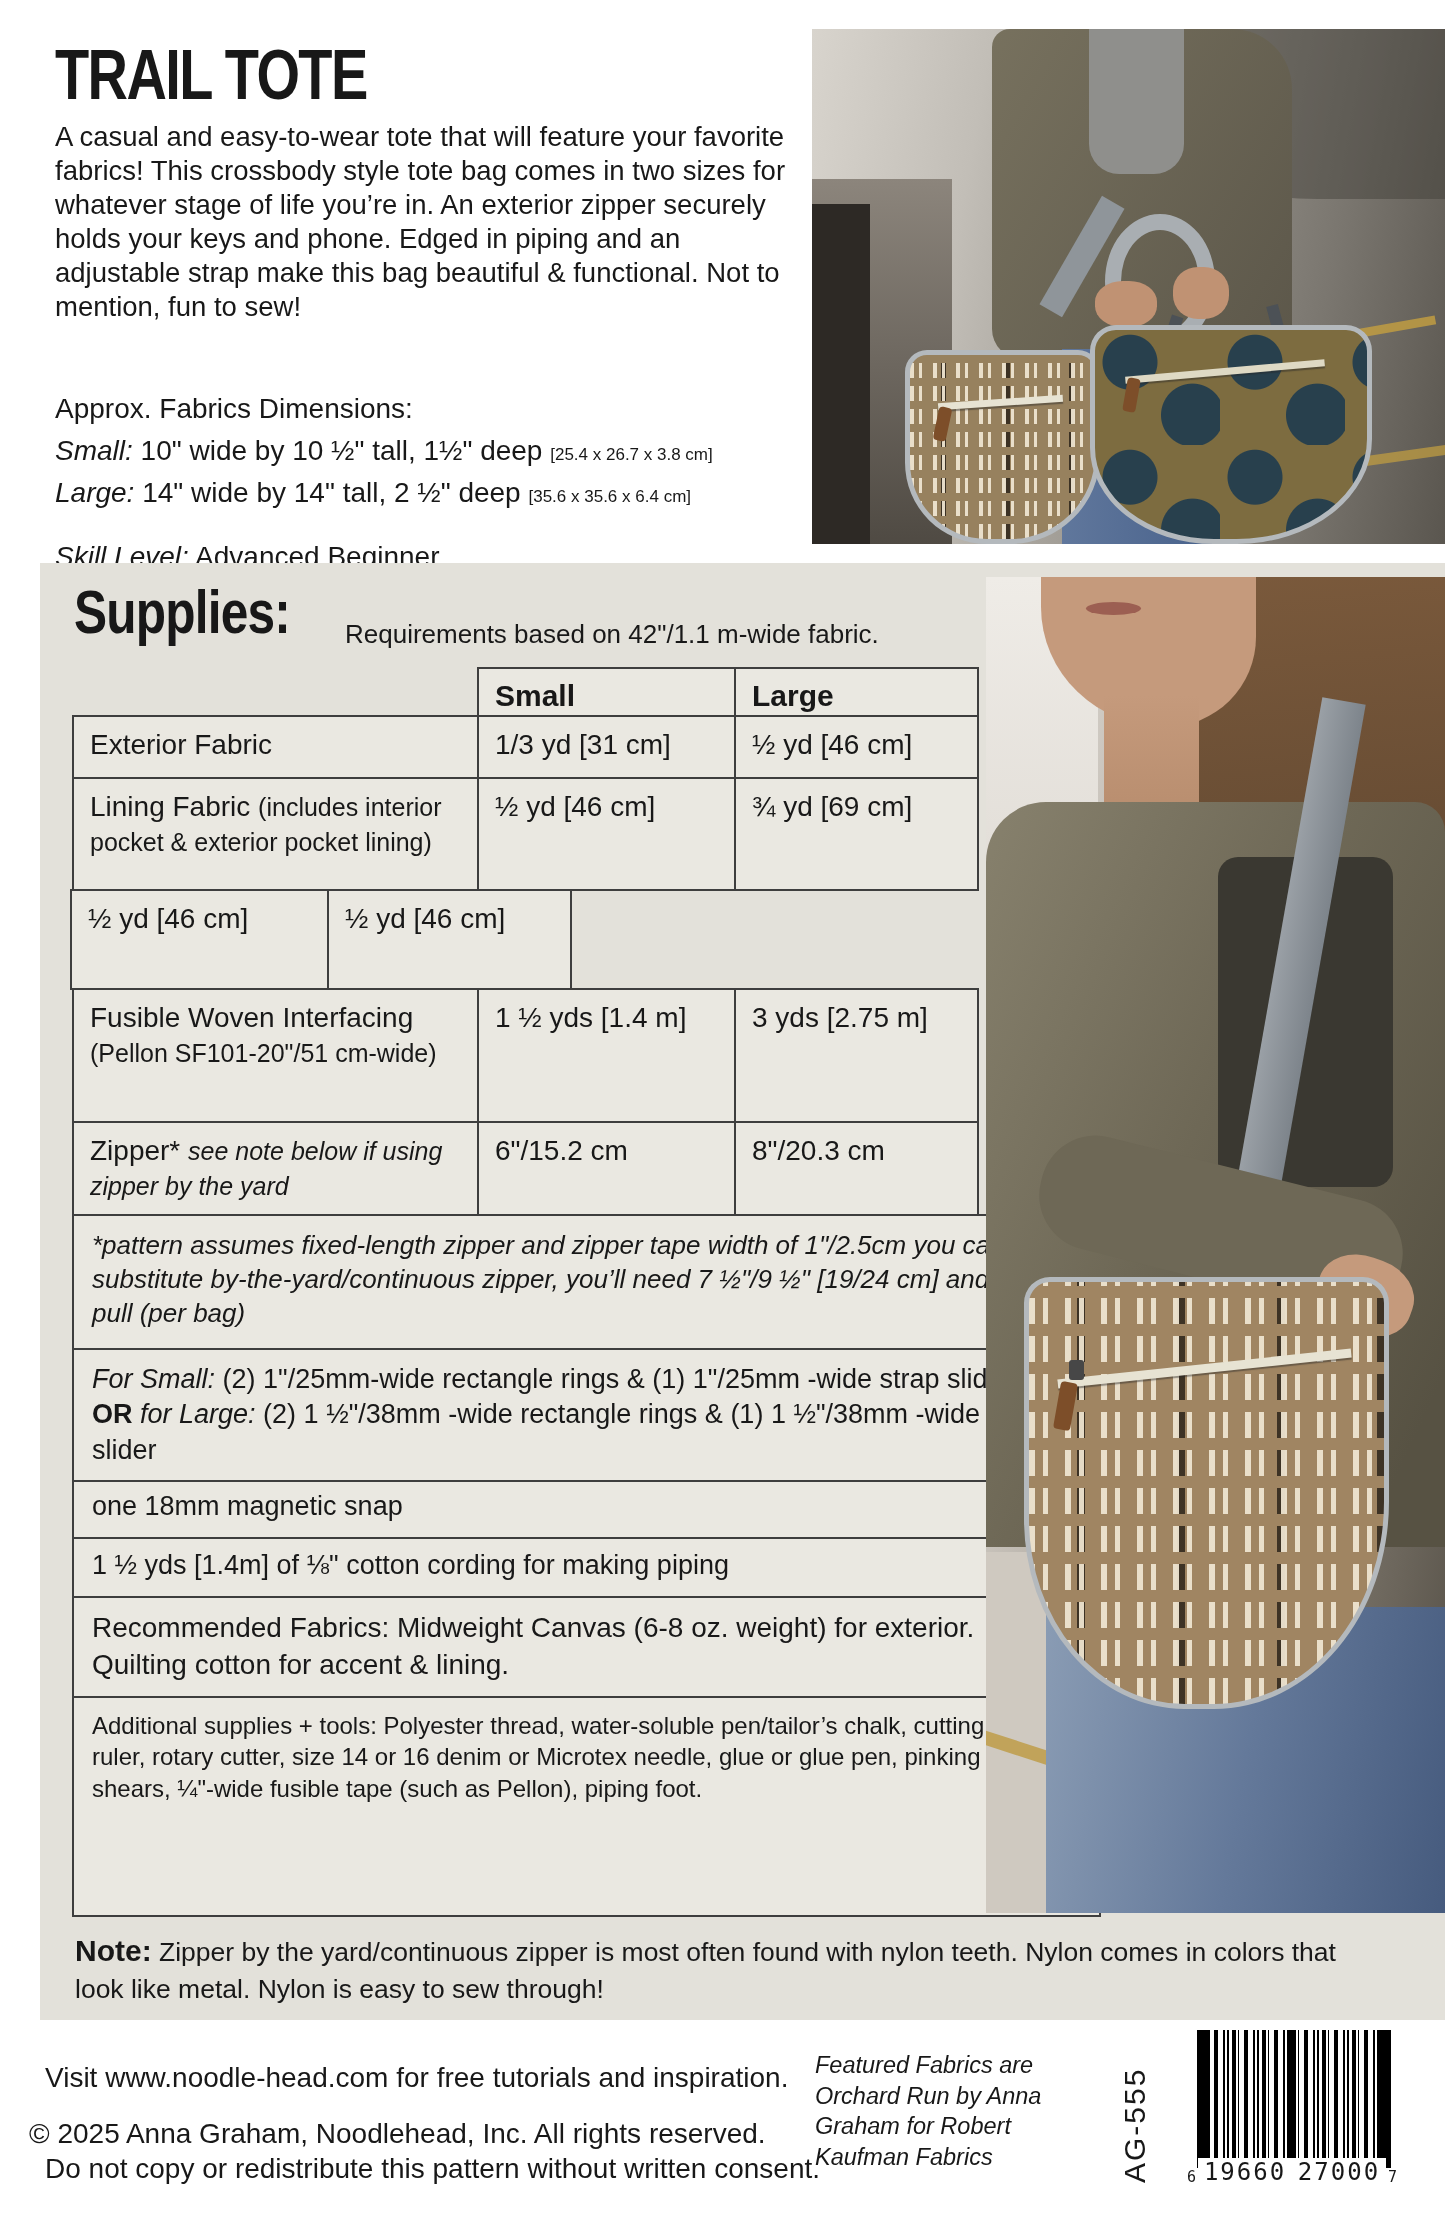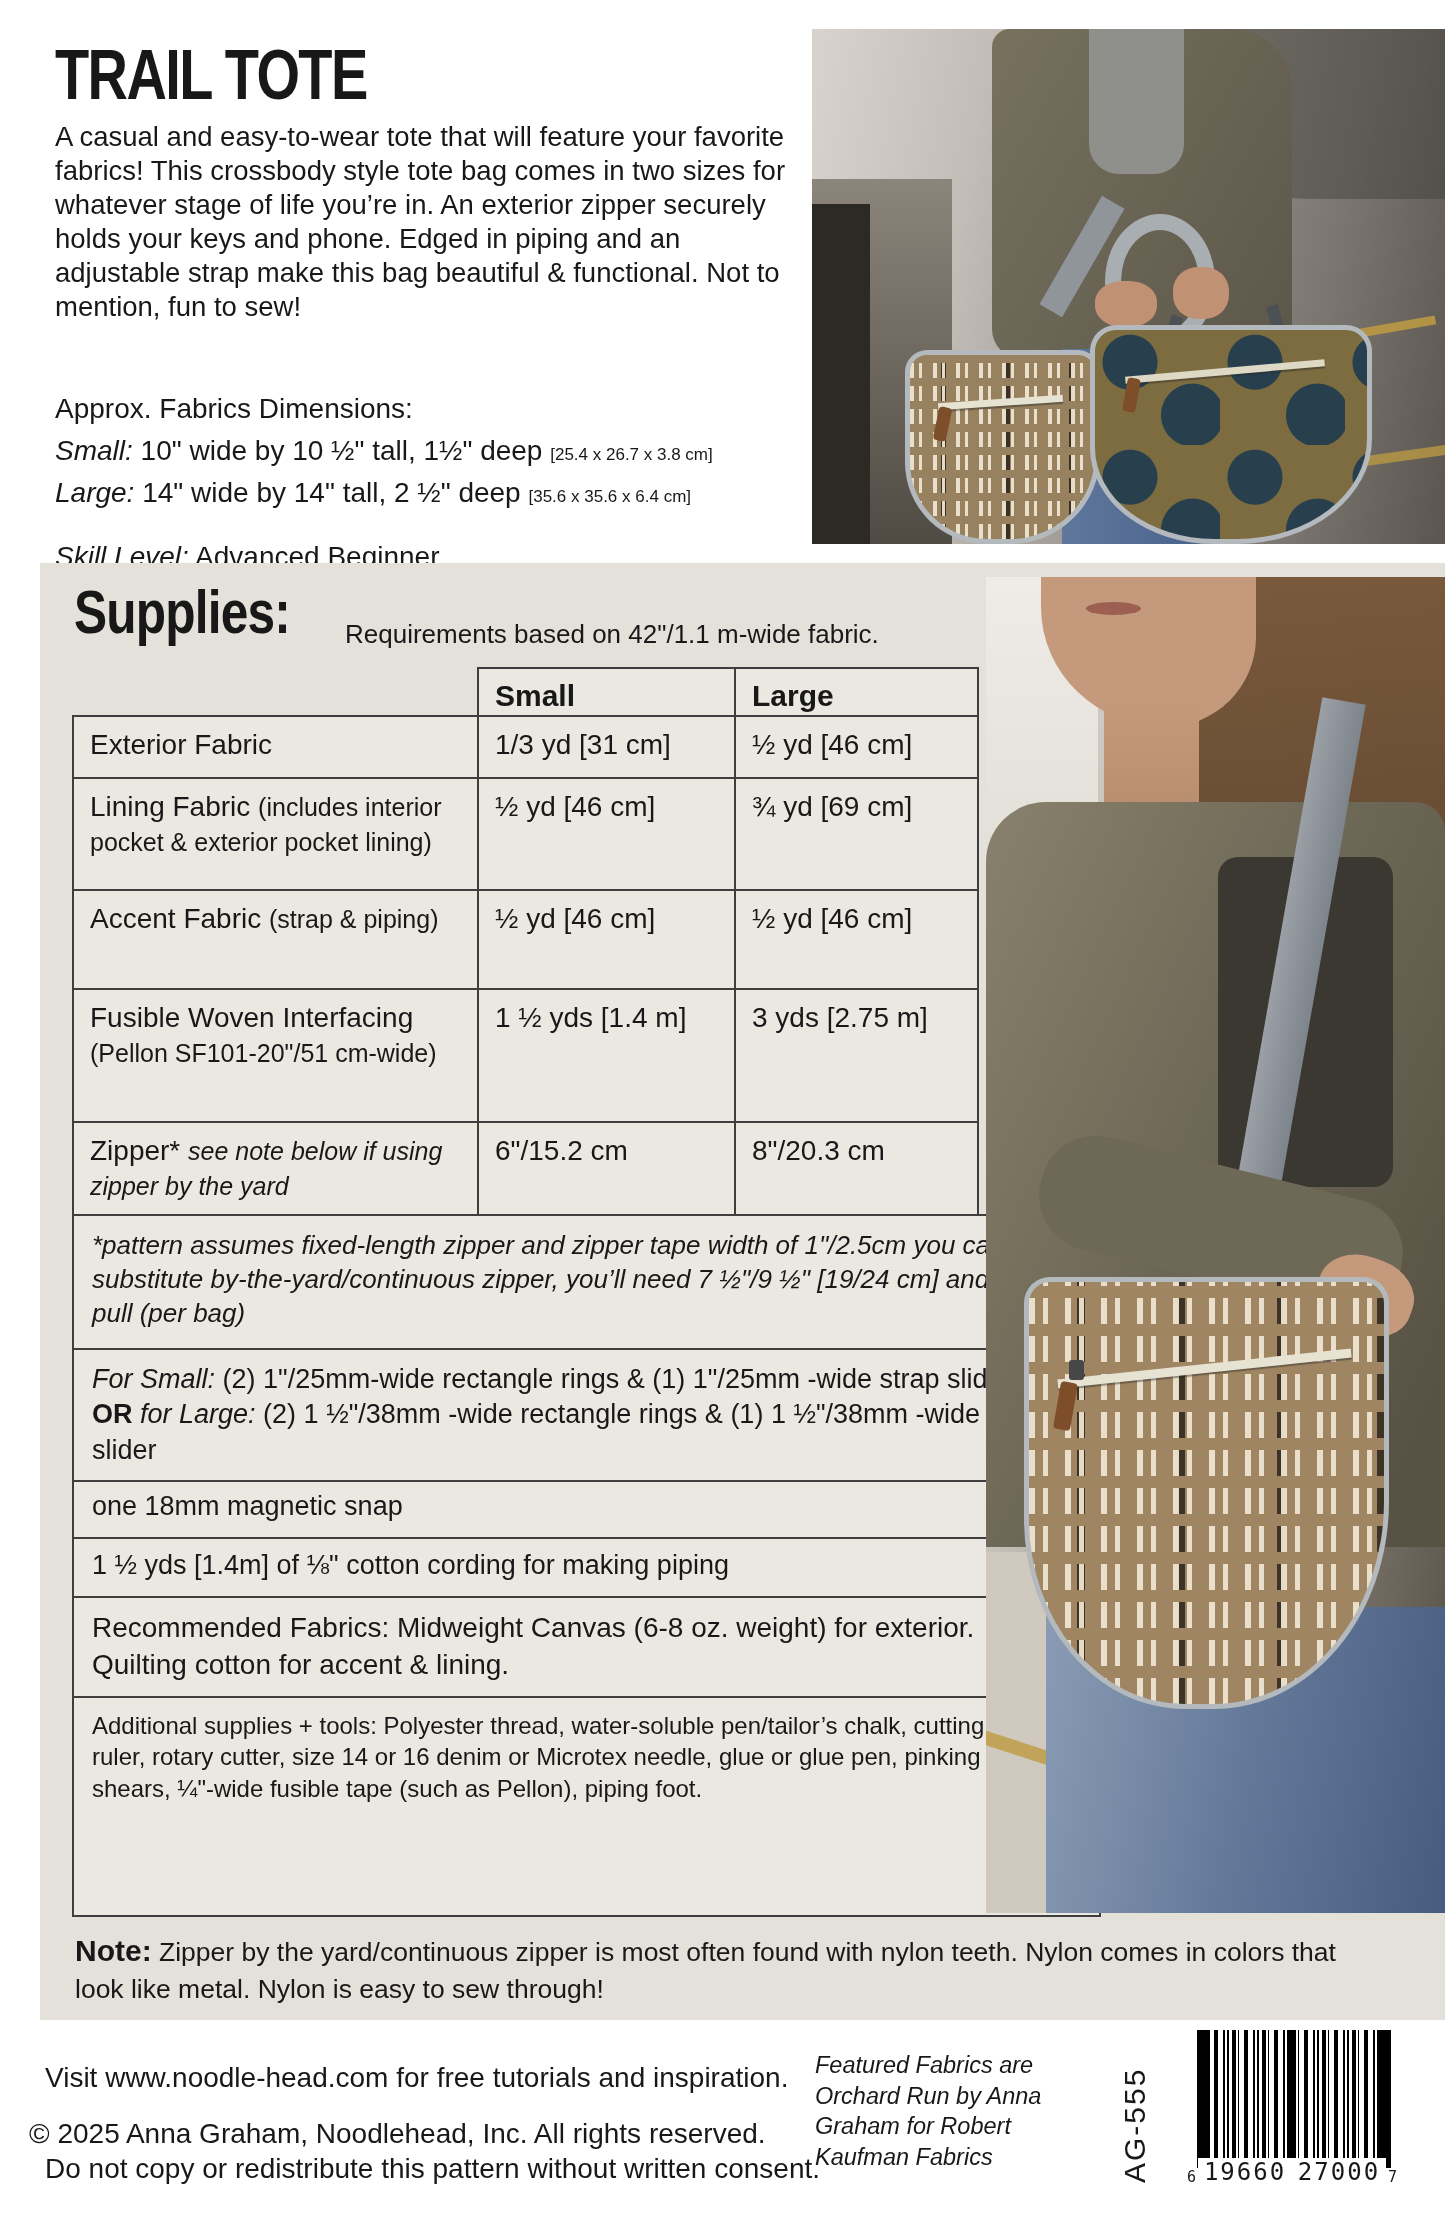--- a/index.html
+++ b/index.html
@@ -141,21 +141,20 @@
         <div class="t-cell c3">½ yd [46 cm]</div>
       </div>
 
       <div class="t-row rh2">
         <div class="t-cell c1"><span>Lining Fabric</span> <span class="lbl-note">(includes interior pocket &amp; exterior pocket lining)</span></div>
         <div class="t-cell c2">½ yd [46 cm]</div>
         <div class="t-cell c3">¾ yd [69 cm]</div>
       </div>
 
       <div class="t-row rh3">
-        <div class="t-cell c1"><span>Accent Fabric</span> <span class="lbl-note">(strap &amp; piping)</span></div>
         <div class="t-cell c2">½ yd [46 cm]</div>
         <div class="t-cell c3">½ yd [46 cm]</div>
       </div>
 
       <div class="t-row rh4">
         <div class="t-cell c1"><span>Fusible Woven Interfacing</span> <span class="lbl-note">(Pellon SF101-20"/51 cm-wide)</span></div>
         <div class="t-cell c2">1 ½ yds [1.4 m]</div>
         <div class="t-cell c3">3 yds [2.75 m]</div>
       </div>
 

